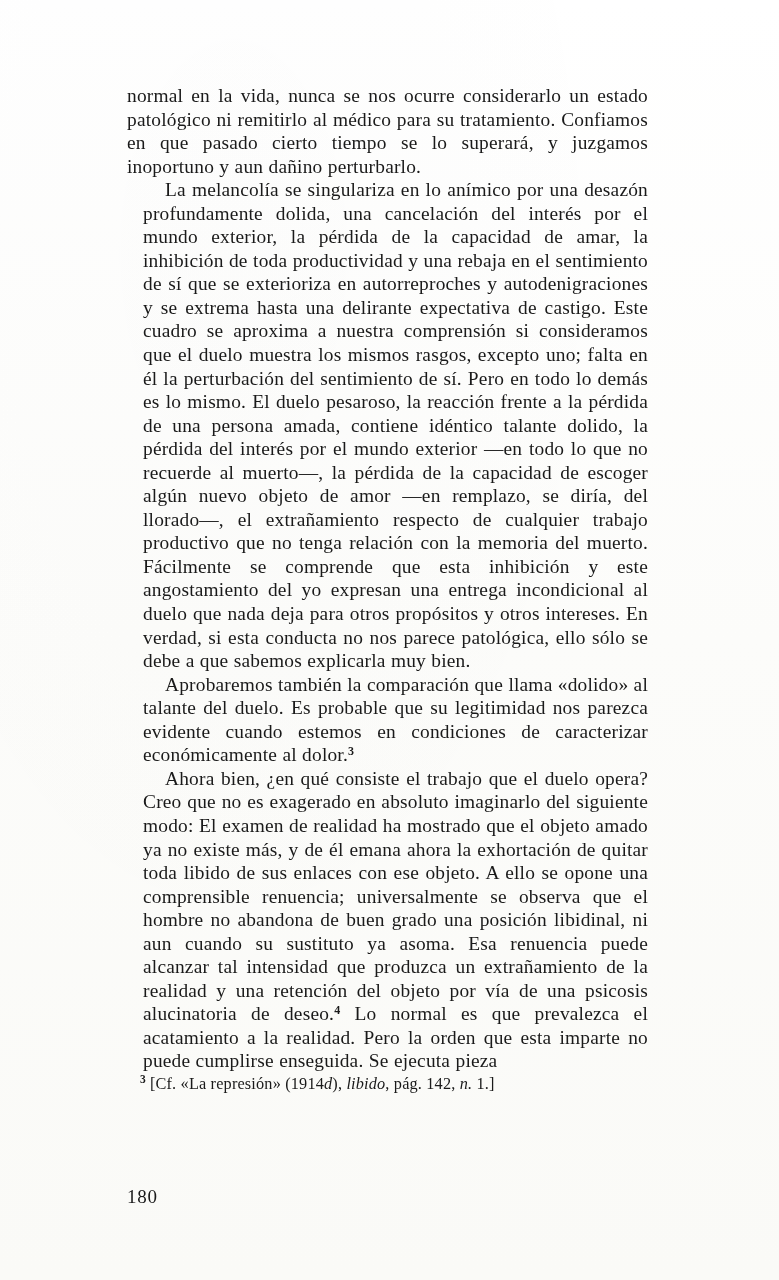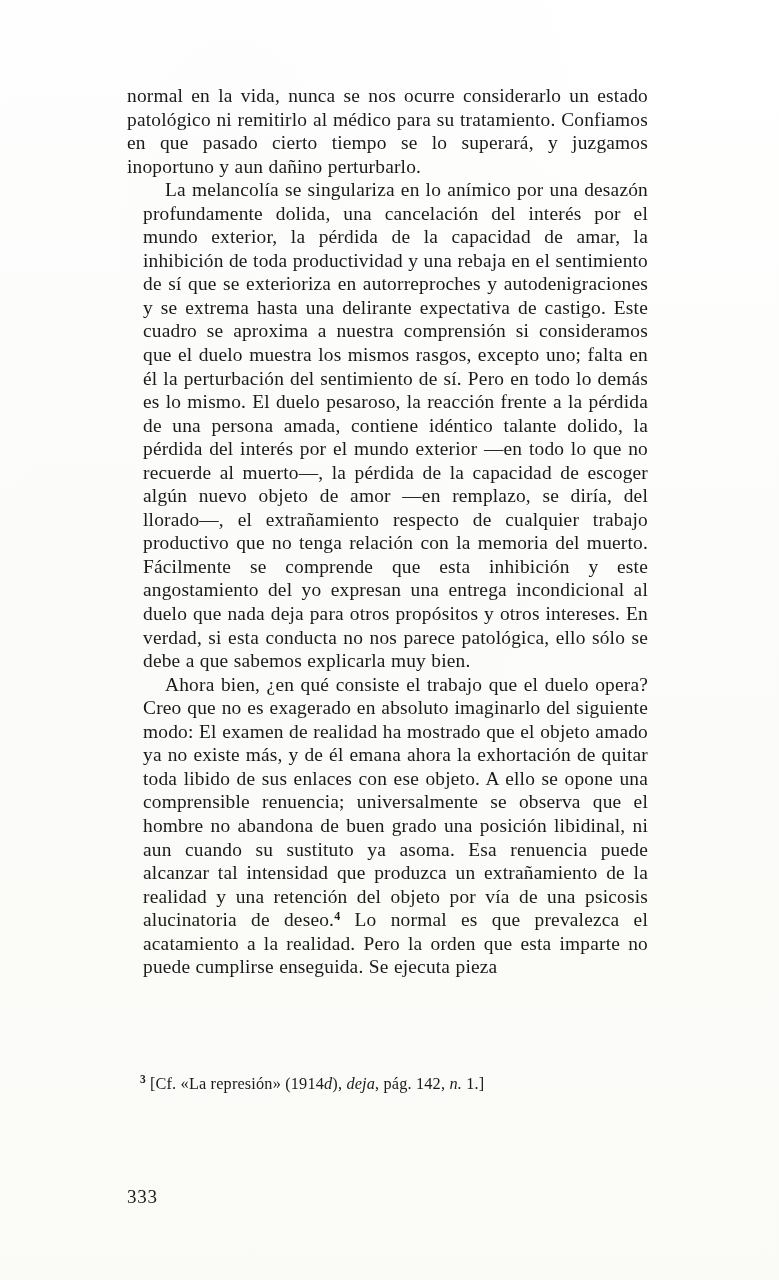--- a/index.html
+++ b/index.html
@@ -85,27 +85,28 @@
 
 <div class="page">
   <div class="paper-tone"></div>
 
   <div class="text-block">
 
     <p class="body">normal en la vida, nunca se nos ocurre considerarlo un estado patológico ni remitirlo al médico para su tratamiento. Confiamos en que pasado cierto tiempo se lo superará, y juzgamos inoportuno y aun dañino perturbarlo.</p>
 
     <p class="body indent">La melancolía se singulariza en lo anímico por una desazón profundamente dolida, una cancelación del interés por el mundo exterior, la pérdida de la capacidad de amar, la inhibición de toda productividad y una rebaja en el sentimiento de sí que se exterioriza en autorreproches y autodenigraciones y se extrema hasta una delirante expectativa de castigo. Este cuadro se aproxima a nuestra comprensión si consideramos que el duelo muestra los mismos rasgos, excepto uno; falta en él la perturbación del sentimiento de sí. Pero en todo lo demás es lo mismo. El duelo pesaroso, la reacción frente a la pérdida de una persona amada, contiene idéntico talante dolido, la pérdida del interés por el mundo exterior —en todo lo que no recuerde al muerto—, la pérdida de la capacidad de escoger algún nuevo objeto de amor —en remplazo, se diría, del llorado—, el extrañamiento respecto de cualquier trabajo productivo que no tenga relación con la memoria del muerto. Fácilmente se comprende que esta inhibición y este angostamiento del yo expresan una entrega incondicional al duelo que nada deja para otros propósitos y otros intereses. En verdad, si esta conducta no nos parece patológica, ello sólo se debe a que sabemos explicarla muy bien.</p>
 
+    <p class="body indent"><span>Aprobaremos también la comparación que llama «dolido» al talante del duelo. Es probable que su legitimidad nos parezca evidente cuando estemos en condiciones de caracterizar económicamente al dolor.</span><sup class="fn-ref">3</sup><span></span></p>
 
     <p class="body indent"><span>Ahora bien, ¿en qué consiste el trabajo que el duelo opera? Creo que no es exagerado en absoluto imaginarlo del siguiente modo: El examen de realidad ha mostrado que el objeto amado ya no existe más, y de él emana ahora la exhortación de quitar toda libido de sus enlaces con ese objeto. A ello se opone una comprensible renuencia; universalmente se observa que el hombre no abandona de buen grado una posición libidinal, ni aun cuando su sustituto ya asoma. Esa renuencia puede alcanzar tal intensidad que produzca un extrañamiento de la realidad y una retención del objeto por vía de una psicosis alucinatoria de deseo.</span><sup class="fn-ref">4</sup><span> Lo normal es que prevalezca el acatamiento a la realidad. Pero la orden que esta imparte no puede cumplirse enseguida. Se ejecuta pieza</span></p>
 
   </div>
 
   <div class="footnotes">
 
-    <p class="footnote"><span class="fn-marker">3</span><span>[Cf. «La represión» (1914</span><i>d</i><span>), </span><i>deja</i><span>, pág. 142, </span><i>n.</i><span> 1.]</span></p>
+    <p class="footnote"><span class="fn-marker">3</span><span>[Cf. «La represión» (1914</span><i>d</i><span>), </span><i>libido</i><span>, pág. 142, </span><i>n.</i><span> 1.]</span></p>
 
 
   </div>
 
-  <div class="folio">333</div>
+  <div class="folio">180</div>
 
 </div>
 
 </body></html>

